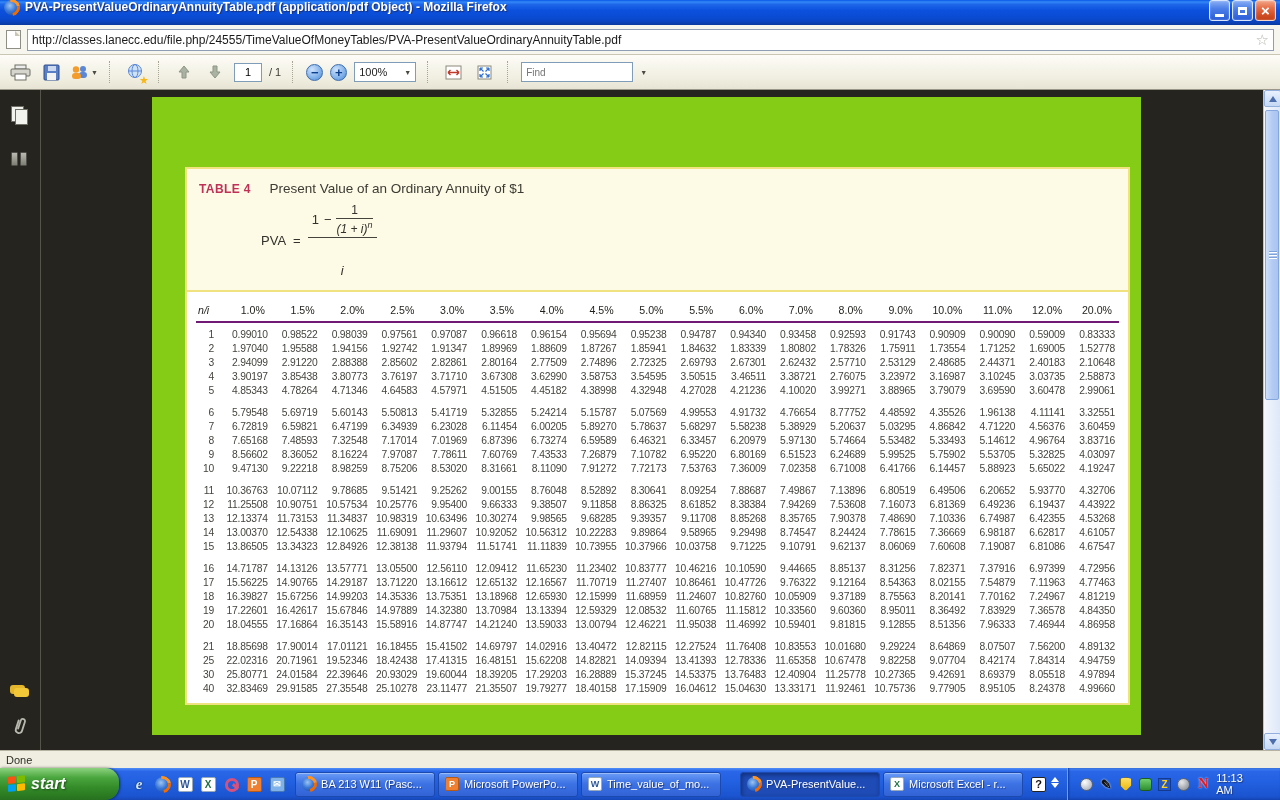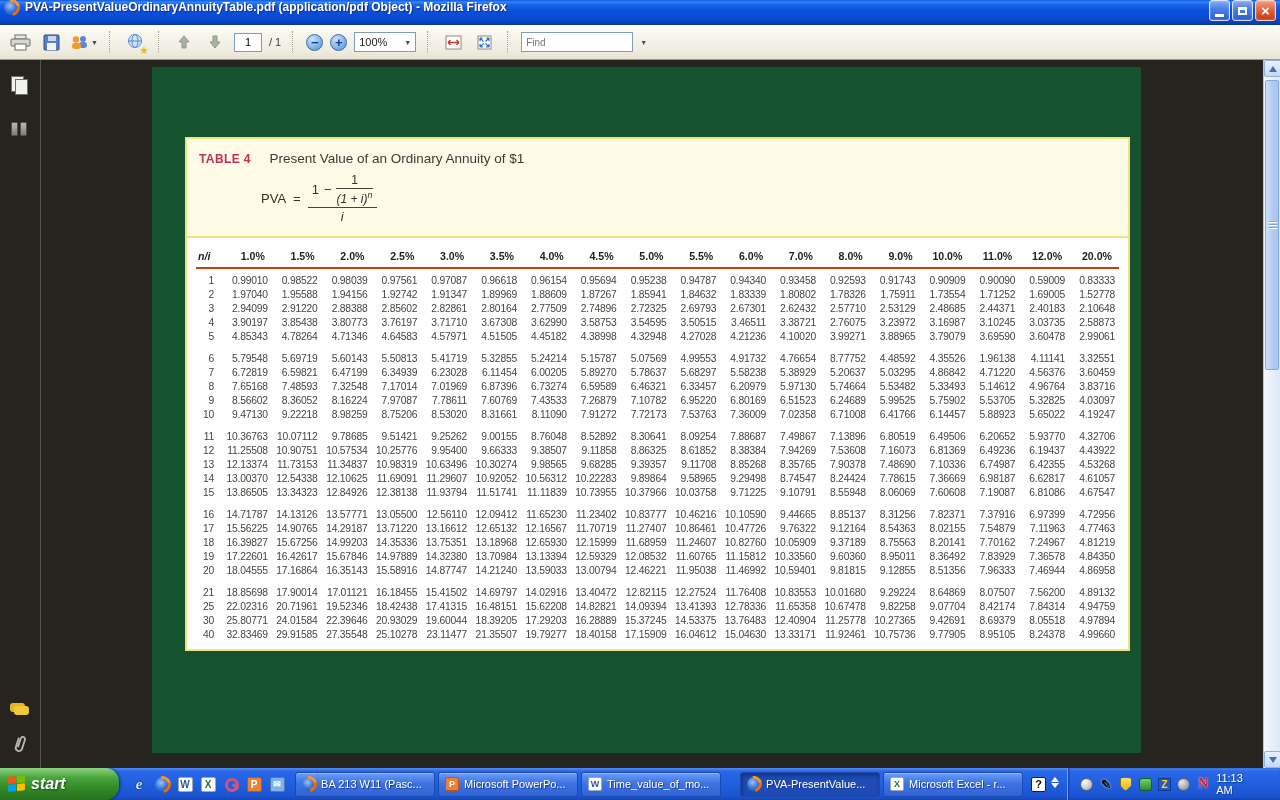--- a/index.html
+++ b/index.html
@@ -61,21 +61,21 @@
   .pages-icon i:last-child { left:4px; top:3px; }
   .books-icon { width:18px; height:14px; display:flex; gap:2px; }
   .books-icon i { width:7px; height:14px; background:linear-gradient(180deg,#b9b9b1,#7e7e74); border:1px solid #50504a; border-radius:1px; }
   .comments-icon { width:20px; height:15px; position:relative; }
   .comments-icon i { position:absolute; width:15px; height:9px; border-radius:3px; background:#f2c838; }
   .comments-icon i:first-child { left:0; top:0; background:#e3b62c; }
   .comments-icon i:last-child { left:4px; top:3px; }
   .comments-icon i:last-child::after { content:""; position:absolute; left:2px; bottom:-4px;
     border:4px solid transparent; border-top-color:#f2c838; border-left-width:2px; }
 
-  #pdfpage { position:absolute; left:152px; top:7px; width:989px; bottom:15px; background:#14532d; }
+  #pdfpage { position:absolute; left:152px; top:7px; width:989px; bottom:15px; background:#84cc16; }
 
   
   #vscroll { position:absolute; right:0; top:0; bottom:0; width:17px;
     background:linear-gradient(90deg,#f4f7fd 0%,#dde8f8 100%); border-left:1px solid #b5c6e4; }
   .scrollbtn { position:absolute; left:0; width:17px; height:17px; border:1px solid #93afdb; border-radius:2px;
     background:linear-gradient(180deg,#e9f1fd 0%,#c5d8f4 100%); display:flex; align-items:center; justify-content:center; }
   .scrollbtn.up { top:0; } .scrollbtn.down { bottom:0; }
   .tri-up { border:4px solid transparent; border-bottom:6px solid #4d6ead; margin-top:-4px; }
   .tri-down { border:4px solid transparent; border-top:6px solid #4d6ead; margin-bottom:-4px; }
   #vthumb { position:absolute; left:1px; top:20px; width:14px; height:290px; border:1px solid #86a7dd; border-radius:2px;
@@ -86,28 +86,28 @@
   
   #pdfbox { position:absolute; left:33px; top:70px; width:945px; border:2px solid #f0e27e; }
   #pdfhead { background:#fdfae6; border-bottom:2px solid #f0e27e; padding:10px 16px 10px 12px; }
   .t4 { color:#bf3157; font-weight:bold; font-size:12px; letter-spacing:.4px; }
   .ttl { color:#3d3c34; font-size:13.5px; margin-left:14px; }
   .formula { display:flex; align-items:center; gap:7px; margin:6px 0 2px 62px; font-size:13px; color:#33322c; }
   .frac { display:inline-flex; flex-direction:column; align-items:center; }
   .frac .num { display:flex; align-items:center; gap:5px; padding:0 4px 1px; }
   .frac .bar { border-top:1px solid #45443c; width:100%; height:0; }
   .frac .den { padding-top:1px; }
-  .it { font-style:italic; }
+  .it { font-style:italic;margin-top:24px; }
   .frac sup { font-size:9px; font-style:italic; vertical-align:super; }
   .inner { font-size:12px; }
 
   #pdftablewrap { background:#fff; padding:9px 9px 7px; }
   table { border-collapse:collapse; width:100%; table-layout:fixed; }
-  th { font-weight:bold; font-size:10.6px; color:#1e1e1a; text-align:right; padding:3px 7px 5px 0;
-    border-bottom:2px solid #c2410c; white-space:nowrap; }
+  th { font-weight:normal; font-size:10.6px; color:#1e1e1a; text-align:right; padding:3px 7px 5px 0;
+    border-bottom:2px solid #701a75; white-space:nowrap; }
   th.ncol { text-align:left; padding-left:2px; font-style:italic; width:26px; }
   td { font-size:10.3px; color:#45443e; text-align:right; padding:1.5px 4px 1.5px 0; letter-spacing:-0.2px; white-space:nowrap; }
   td.ncol { width:26px; padding-right:8px; }
   tr.gap td { height:8px; padding:0; }
   tbody tr:first-child td { padding-top:6px; }
 
   
   #statusbar { height:18px; flex:0 0 18px; background:#f0eee1; border-top:1px solid #b5b2a1;
     display:flex; align-items:center; padding:0 6px; font-size:11px; color:#2e2e28; }
 
@@ -172,20 +172,27 @@
         <i class="glyph-min"></i>
       </span>
     <span class="winbtn">
         <i class="glyph-restore"></i>
       </span>
     <span class="winbtn close">
         <span class="glyph-close">×</span>
       </span>
   </div>
 
+  <div id="urlrow">
+    <span class="doc-icon"></span>
+    <div class="url-field">
+      <input type="text" value="http://classes.lanecc.edu/file.php/24555/TimeValueOfMoneyTables/PVA-PresentValueOrdinaryAnnuityTable.pdf" style="">
+      <span class="star">☆</span>
+    </div>
+  </div>
 
   <div id="toolbar">
     <span class="tbtn">
       <svg width="21" height="17" viewBox="0 0 21 17">
         <rect x="5" y="1" width="11" height="4" fill="#ececec" stroke="#6e6e66"></rect>
         <rect x="1" y="5" width="19" height="7" rx="1" fill="#d6d6cf" stroke="#6e6e66"></rect>
         <rect x="5" y="10" width="11" height="6" fill="#fff" stroke="#6e6e66"></rect>
       </svg>
     </span>
     <span class="tbtn">
@@ -633,21 +640,21 @@
                   <td>12.84926</td>
                   <td>12.38138</td>
                   <td>11.93794</td>
                   <td>11.51741</td>
                   <td>11.11839</td>
                   <td>10.73955</td>
                   <td>10.37966</td>
                   <td>10.03758</td>
                   <td>9.71225</td>
                   <td>9.10791</td>
-                  <td>8.55948</td>
+                  <td>9.62137</td>
                   <td>8.06069</td>
                   <td>7.60608</td>
                   <td>7.19087</td>
                   <td>6.81086</td>
                   <td>4.67547</td>
                 </tr>
                 <tr class="gap">
                   <td colspan="19"></td>
                 </tr>
                 <tr>
@@ -858,20 +865,23 @@
             <i></i>
             <i></i>
           </span>
         </div>
       <span class="scrollbtn down">
           <i class="tri-down"></i>
         </span>
     </div>
   </div>
 
+  <div id="statusbar">
+    <span>Done</span>
+  </div>
 
   <div id="taskbar">
     <div id="startbtn">
       <span class="flag">
           <i></i>
           <i></i>
           <i></i>
           <i></i>
         </span>
       <span>start</span>

